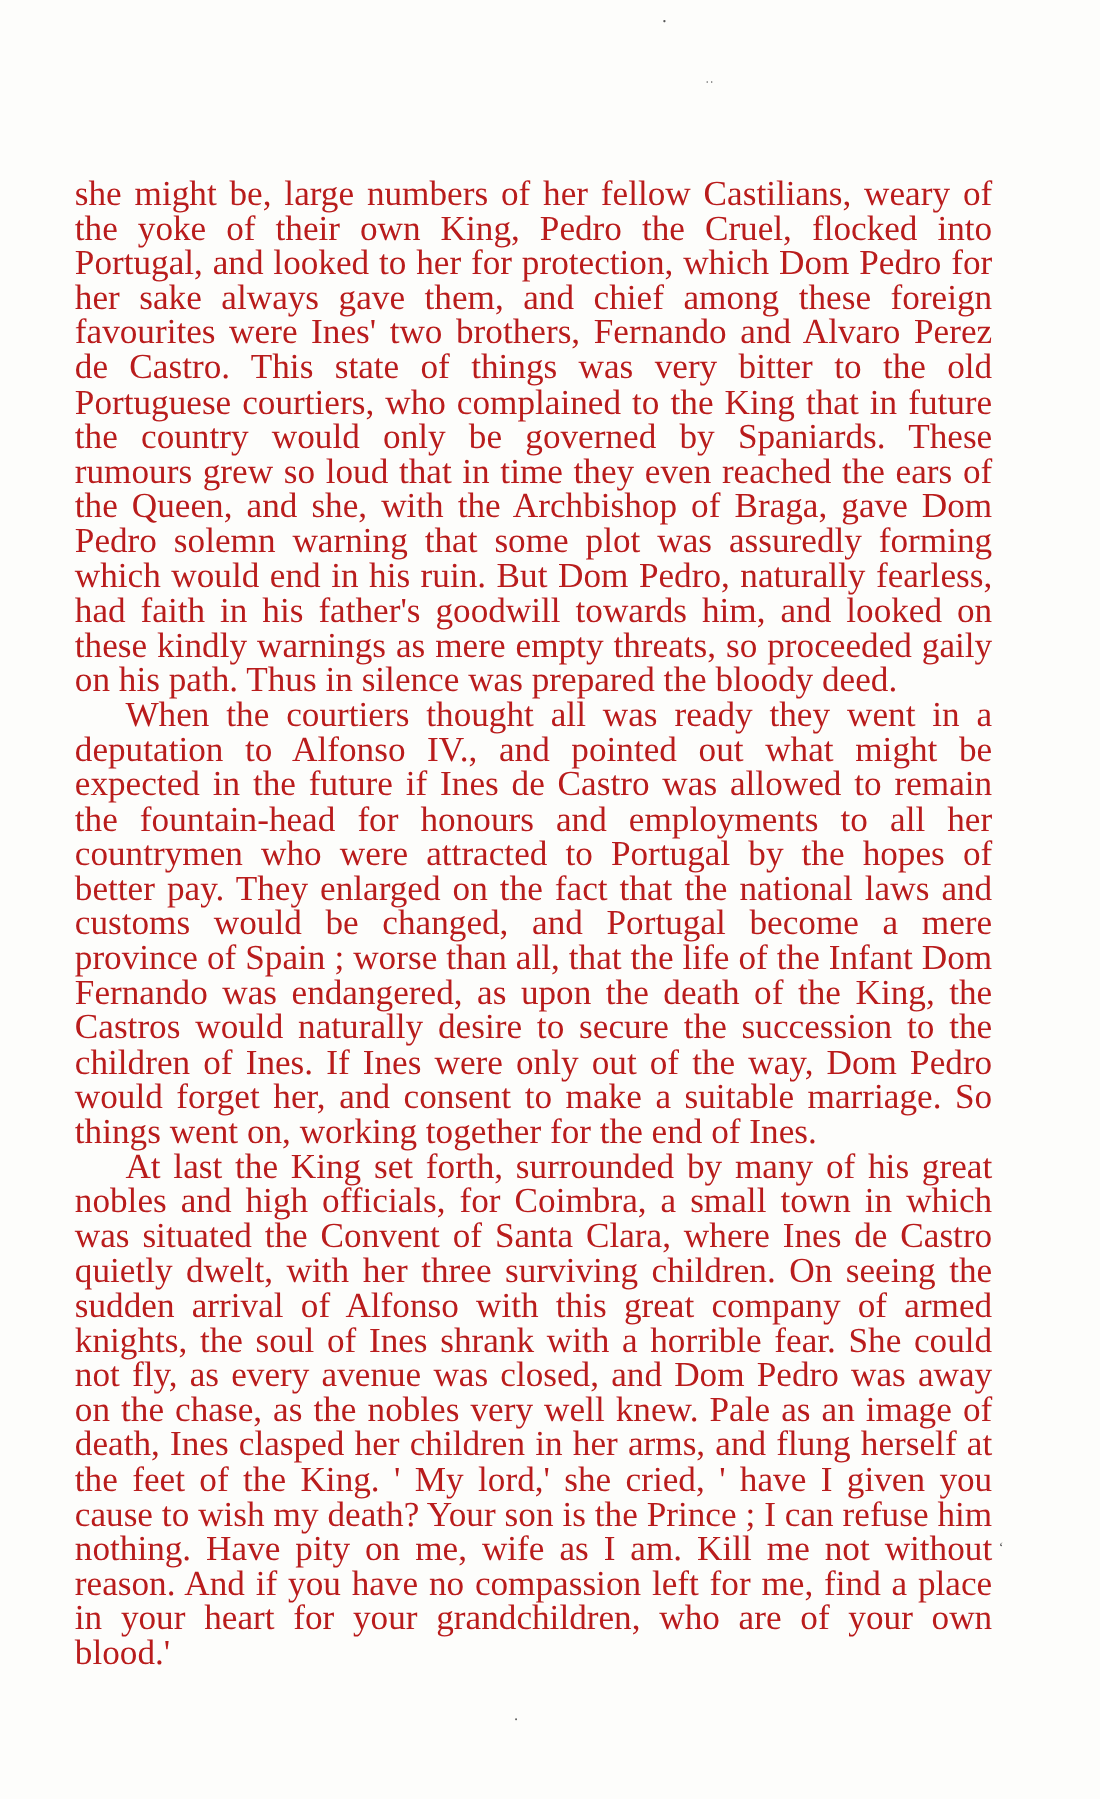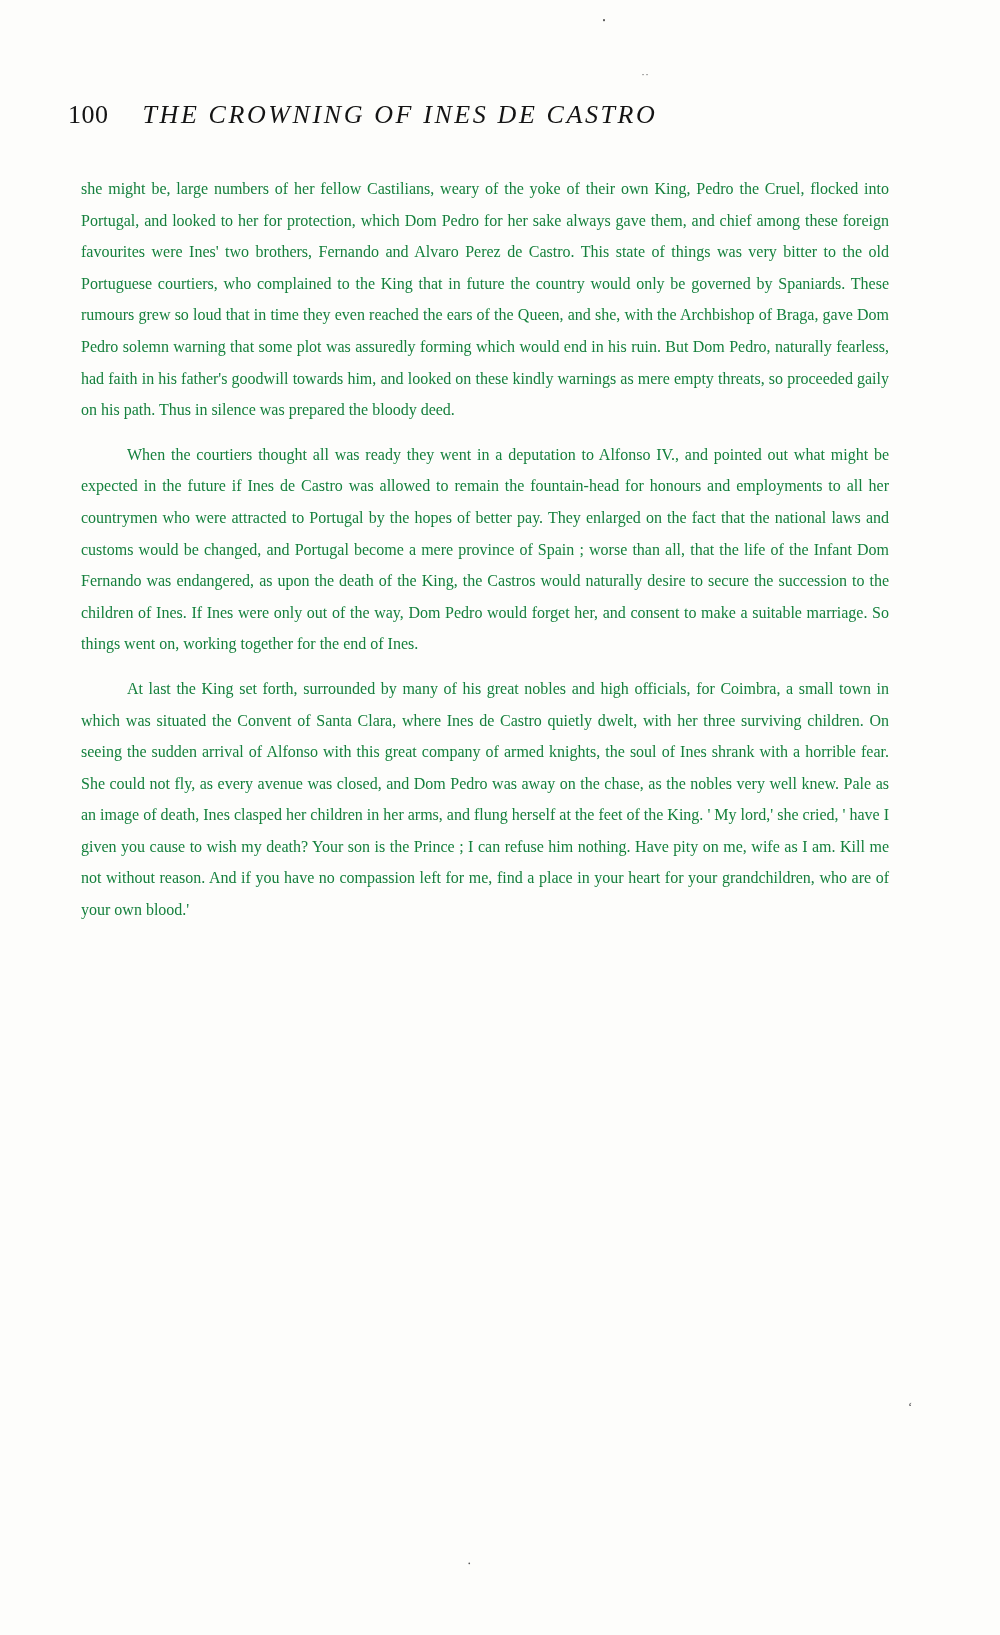--- a/index.html
+++ b/index.html
@@ -50,50 +50,46 @@
     white-space: nowrap;
   }
 
   .body-text {
     position: absolute;
     left: 68px;
     top: 160px;
     width: 834px;
   }
   p.para {
-    margin: 13px;
-    font-size: 16px;
+    margin: 0;
+    font-size: 32px;
     line-height: 31.6px;
     text-align: justify;
     text-justify: inter-word;
-    color: #15803d;
+    color: #b91c1c;
     hyphens: none;
   }
   p.para.indent {
     text-indent: 46px;
   }
   
   .body-text, .header {
     -webkit-font-smoothing: antialiased;
   }
 </style>
 </head>
 <body>
 
 <div class="page">
 
   <span class="speck speck-top-center">․</span>
   <span class="speck speck-top-right">˙˙</span>
   <span class="speck speck-right-low">‘</span>
   <span class="speck speck-bottom-center">․</span>
 
-  <div class="header">
-    <span class="folio">100</span>
-    <span class="running-title">THE CROWNING OF INES DE CASTRO</span>
-  </div>
 
   <div class="body-text">
     <p class="para">she might be, large numbers of her fellow Castilians, weary of the yoke of their own King, Pedro the Cruel, flocked into Portugal, and looked to her for protection, which Dom Pedro for her sake always gave them, and chief among these foreign favourites were Ines' two brothers, Fernando and Alvaro Perez de Castro.  This state of things was very bitter to the old Portuguese courtiers, who complained to the King that in future the country would only be governed by Spaniards.  These rumours grew so loud that in time they even reached the ears of the Queen, and she, with the Archbishop of Braga, gave Dom Pedro solemn warning that some plot was assuredly forming which would end in his ruin.  But Dom Pedro, naturally fearless, had faith in his father's goodwill towards him, and looked on these kindly warnings as mere empty threats, so proceeded gaily on his path.  Thus in silence was prepared the bloody deed.</p>
     <p class="para indent">When the courtiers thought all was ready they went in a deputation to Alfonso IV., and pointed out what might be expected in the future if Ines de Castro was allowed to remain the fountain-head for honours and employments to all her countrymen who were attracted to Portugal by the hopes of better pay.  They enlarged on the fact that the national laws and customs would be changed, and Portugal become a mere province of Spain ; worse than all, that the life of the Infant Dom Fernando was endangered, as upon the death of the King, the Castros would naturally desire to secure the succession to the children of Ines.  If Ines were only out of the way, Dom Pedro would forget her, and consent to make a suitable marriage.  So things went on, working together for the end of Ines.</p>
     <p class="para indent">At last the King set forth, surrounded by many of his great nobles and high officials, for Coimbra, a small town in which was situated the Convent of Santa Clara, where Ines de Castro quietly dwelt, with her three surviving children.  On seeing the sudden arrival of Alfonso with this great company of armed knights, the soul of Ines shrank with a horrible fear.  She could not fly, as every avenue was closed, and Dom Pedro was away on the chase, as the nobles very well knew.  Pale as an image of death, Ines clasped her children in her arms, and flung herself at the feet of the King.  ' My lord,' she cried, ' have I given you cause to wish my death?  Your son is the Prince ; I can refuse him nothing.  Have pity on me, wife as I am.  Kill me not without reason.  And if you have no compassion left for me, find a place in your heart for your grandchildren, who are of your own blood.'</p>
   </div>
 
 </div>
 
 </body></html>

